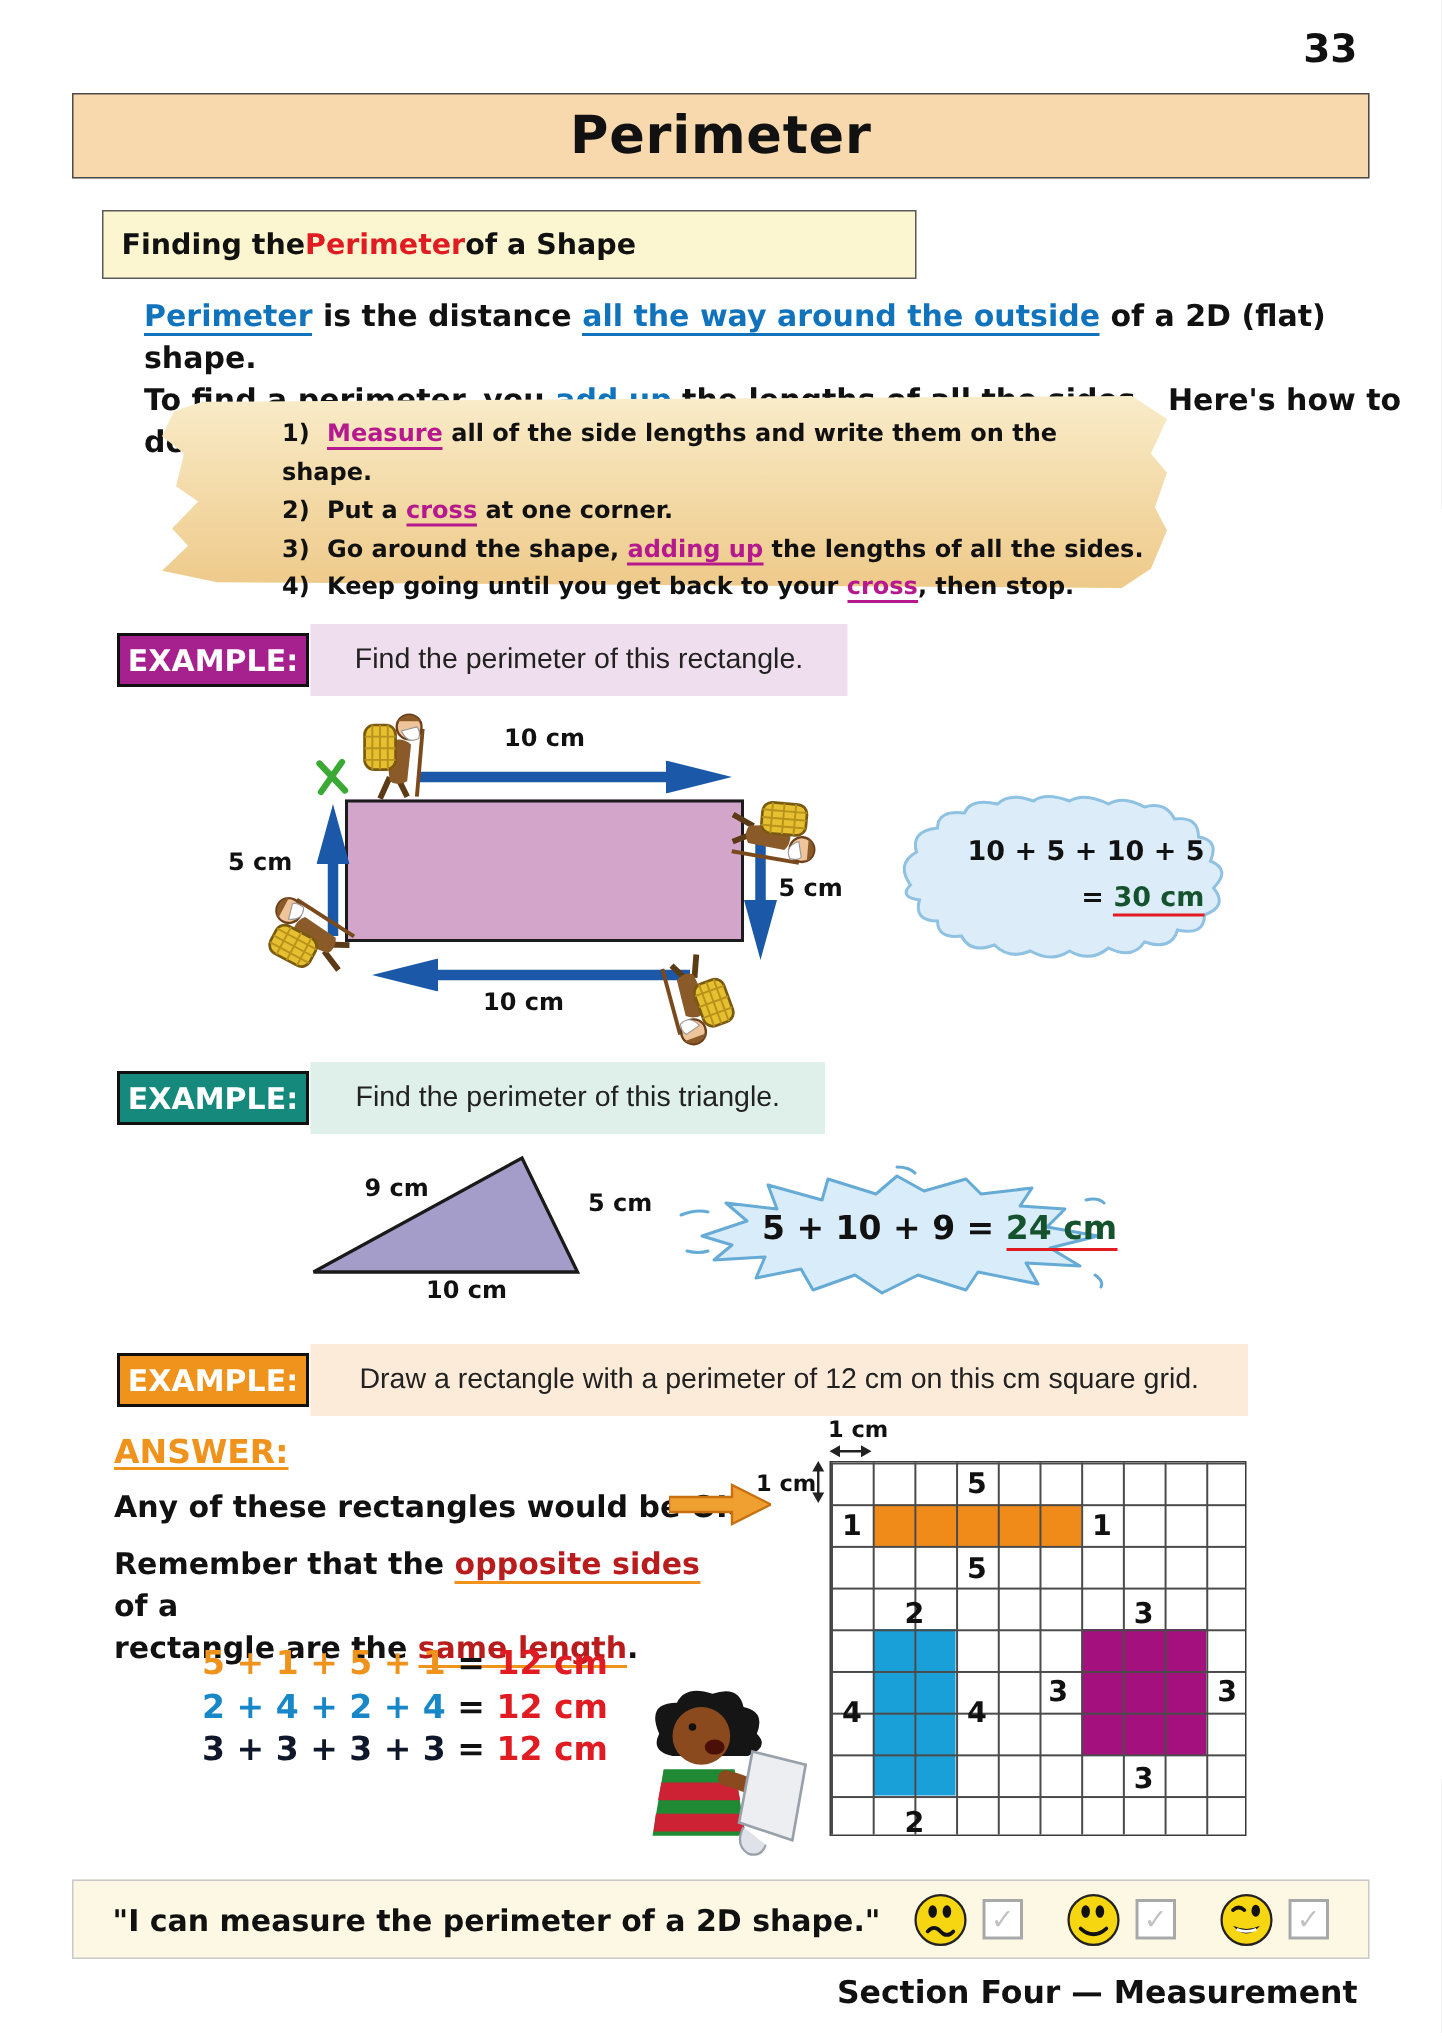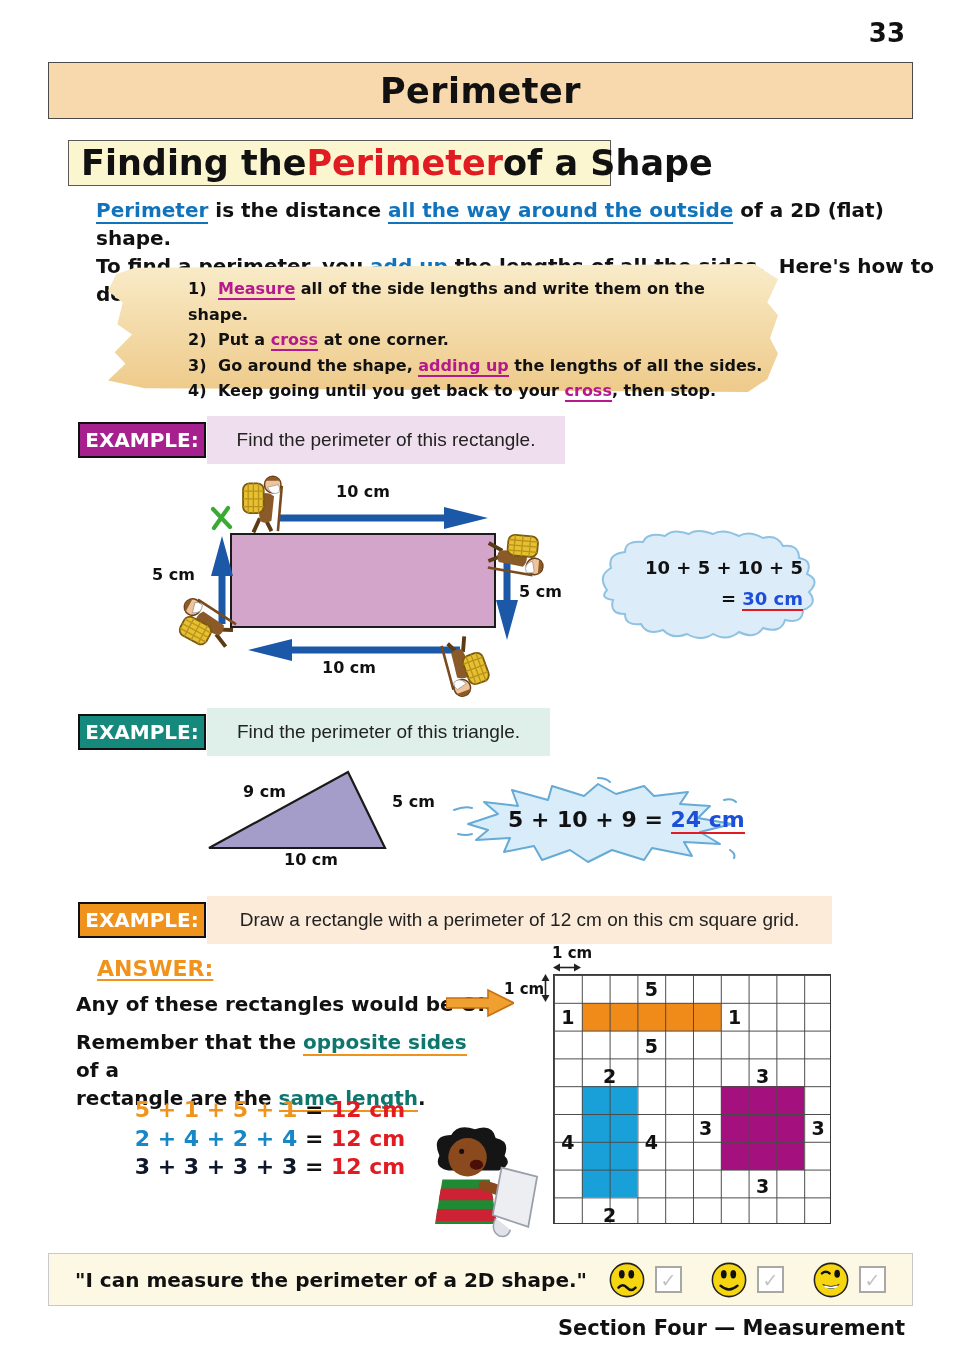--- a/index.html
+++ b/index.html
@@ -17,21 +17,21 @@
     left:48px; top:62px; width:865px; height:57px;
     background:#f8d9ae; border:1.6px solid #4a4a4a;
     display:flex; align-items:center; justify-content:center;
     font-size:35px; font-weight:bold; letter-spacing:.5px;
   }
 
   .section-heading {
     left:68px; top:140px; width:543px; height:46px;
     background:#fbf6cf; border:1.6px solid #5a5a5a;
     display:flex; align-items:center; padding-left:12px;
-    font-size:35px; font-weight:bold; white-space:nowrap;
+    font-size:19px; font-weight:bold; white-space:nowrap;
   }
   .red-word { color:#e11b22; }
 
   .intro { left:76px; top:196px; width:840px; font-size:20px; font-weight:bold; line-height:28px;margin-left:20px; }
   .link { color:#1173bc; border-bottom:2px solid #1173bc; }
 
   .scroll-wrap { left:108px; top:264px; width:670px; height:128px; }
   .scroll-body {
     position:absolute; inset:0;
     background:linear-gradient(180deg,#f9ecca 0%,#f4dcab 45%,#eeca8a 100%);
@@ -56,26 +56,26 @@
     font-family:"Liberation Sans", sans-serif; font-size:19px; color:#222; white-space:nowrap;
   }
   .p-pink  { background:#efdfee; }
   .p-mint  { background:#dff0ea; }
   .p-peach { background:#fcebd9; }
 
   .shape-rect { left:230px; top:533px; width:266px; height:95px; background:#d3a5ca; border:2.5px solid #1c1c1c; }
   .dim-label { font-size:16px; font-weight:bold; white-space:nowrap; }
 
   .cloud-text { text-align:right; font-size:18px; font-weight:bold; line-height:31px; }
-  .ans-red { color:#1d4ed8; border-bottom:2.5px solid #e11b22; }
+  .ans-red { color:#14532d; border-bottom:2.5px solid #e11b22; }
   .splash-text { font-size:22px; font-weight:bold; white-space:nowrap; }
 
   .answer-label { color:#f0931d; font-size:22px; font-weight:bold; text-decoration:underline; text-underline-offset:3px; }
   .answer-text { font-size:20px; font-weight:bold; line-height:28px; }
-  .u-orange { color:#0f766e; border-bottom:2px solid #f0931d; }
+  .u-orange { color:#b91c1c; border-bottom:2px solid #f0931d; }
 
   .eq-block { left:120px; top:1096px; width:300px; text-align:center; font-size:22px; font-weight:bold; line-height:28.5px; white-space:nowrap; }
   .eq-rhs { color:#e11b22; }
 
   .cm-grid { left:553px; top:974px; width:278px; height:250px; background:#fff; border:1.6px solid #3a3a3a; }
   .grid-lines {
     position:absolute; inset:0; z-index:2; pointer-events:none;
     background-image:
       linear-gradient(to right, #4a4a4a 1px, transparent 1px),
       linear-gradient(to bottom, #4a4a4a 1px, transparent 1px);
@@ -234,21 +234,21 @@
     <span>5 + 10 + 9 = </span><span class="ans-red">24 cm</span>
   </div>
 
   <div class="abs example-box ex-orange" style="left:78px; top:902px;">
       <span>EXAMPLE:</span>
     </div>
   <div class="abs prompt p-peach" style="left:207px; top:896px; width:625px;">
       <span>Draw a rectangle with a perimeter of 12 cm on this cm square grid.</span>
     </div>
 
-  <div class="abs answer-label" style="left:76px; top:956px;margin-left:21px;">ANSWER:</div>
+  <div class="abs answer-label" style="left:76px; top:956px;">ANSWER:</div>
   <div class="abs answer-text" style="left:76px; top:990px;">Any of these rectangles would be OK.</div>
 
   <svg class="abs" style="left:446px; top:988px;" width="68" height="30" viewBox="0 0 68 30">
     <polygon points="0,10 42,10 42,2 68,15 42,28 42,20 0,20" fill="#f0a030" stroke="#c87010" stroke-width="1.6"></polygon>
   </svg>
 
   <div class="abs answer-text" style="left:76px; top:1028px; width:400px;">
     <div><span>Remember that the </span><span class="u-orange">opposite sides</span><span> of a</span></div>
     <div><span>rectangle are the </span><span class="u-orange">same length</span><span>.</span></div>
   </div>

